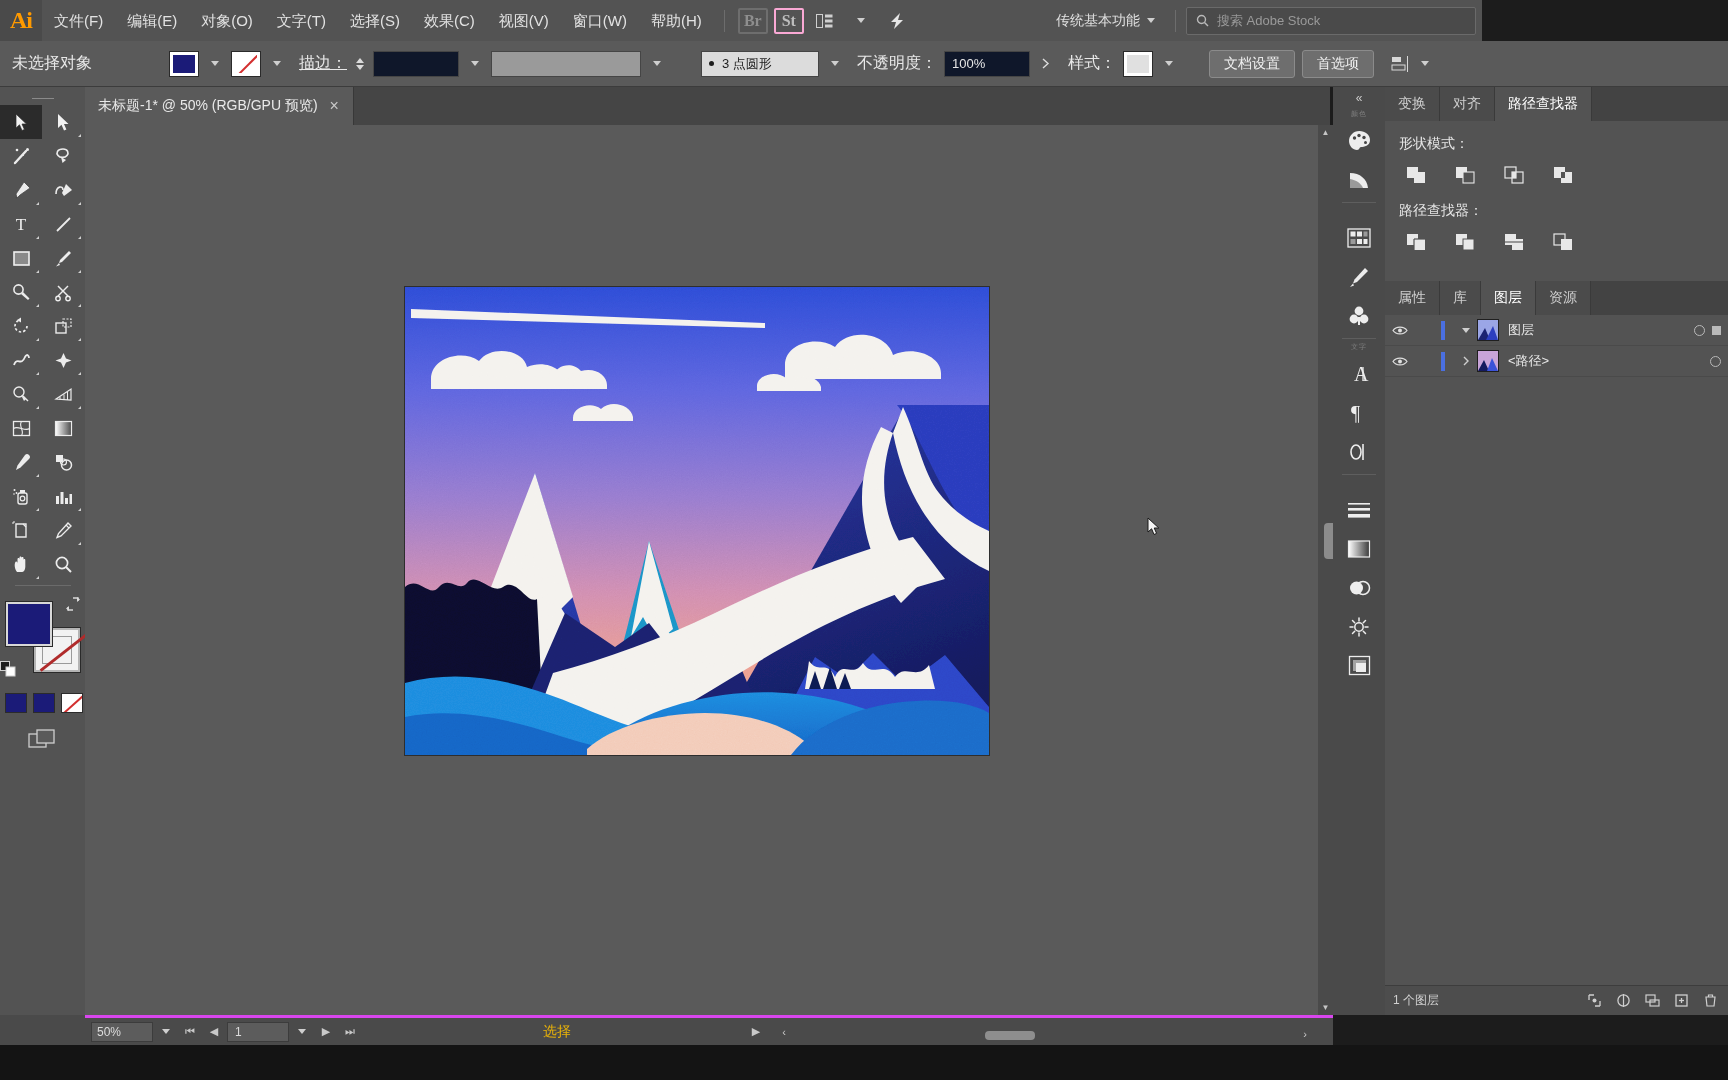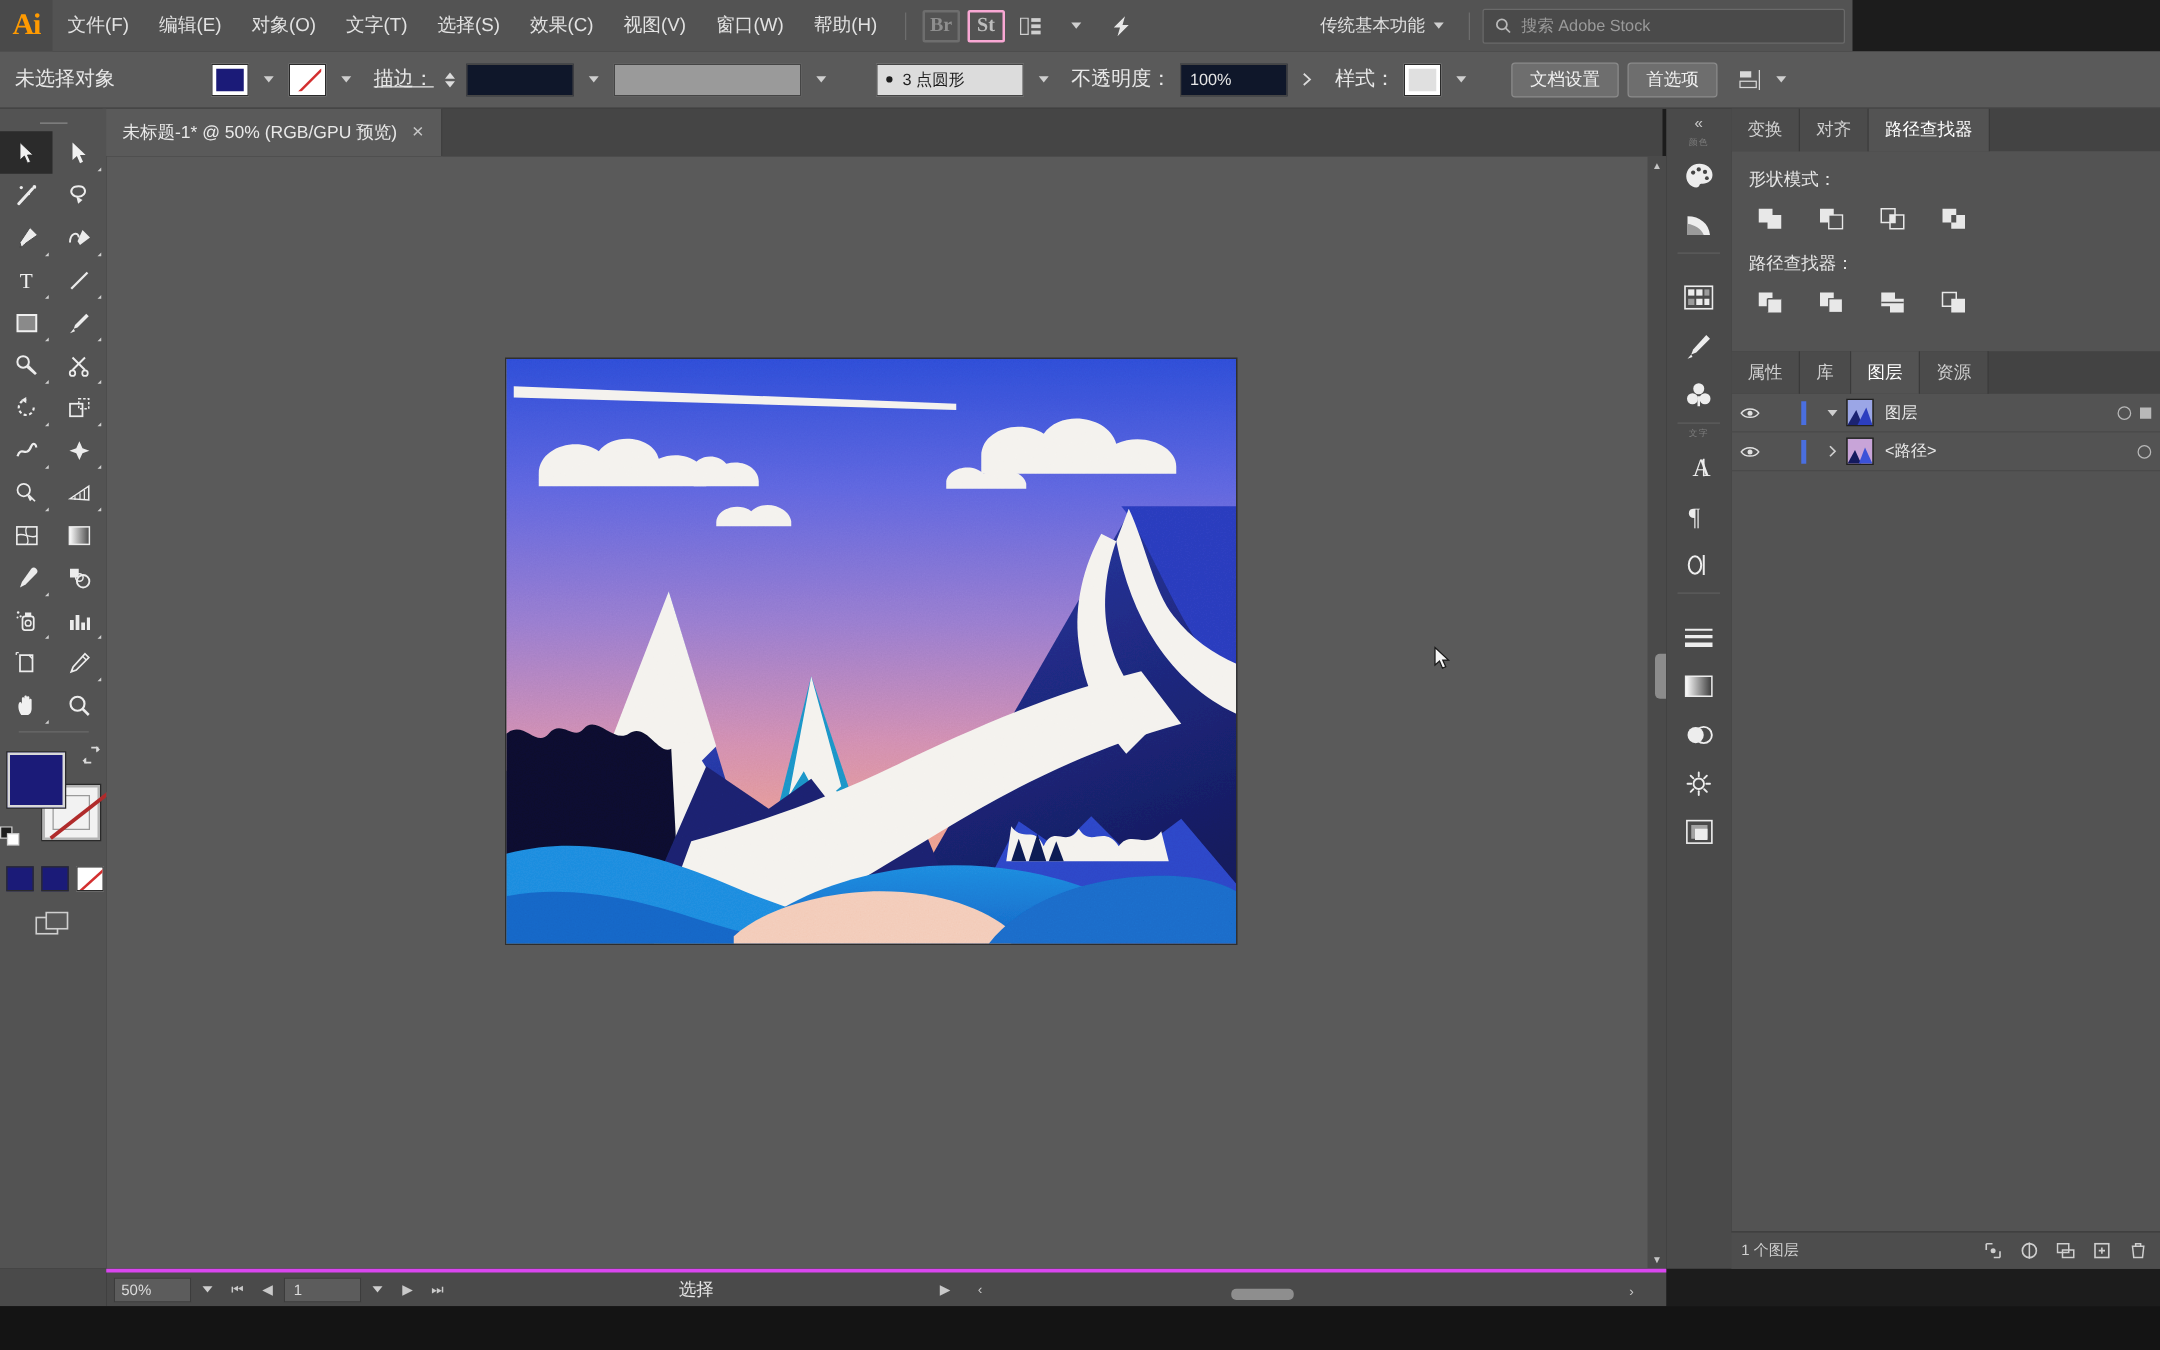--- a/index.html
+++ b/index.html
@@ -152,21 +152,21 @@
     position:absolute; left:85px; top:1015px; width:1248px; height:30px;
     background:#4a4a4a; display:flex; align-items:center; gap:2px;
     padding:0 6px; font-size:13px; color:#dcdcdc; border-top:3px solid #d946ef;
   }
   .sb-zoom {
     width:62px;height:20px;background:#5c5c5c;border:1px solid #3c3c3c;
     display:flex;align-items:center;padding-left:5px;font-size:12px;
   }
   .sb-btn { width:22px;height:22px;display:flex;align-items:center;justify-content:center;color:#c9c9c9;font-size:11px; }
   .sb-page { width:62px;height:20px;background:#5c5c5c;border:1px solid #3c3c3c;display:flex;align-items:center;padding-left:7px;font-size:12px; }
-  .sb-status { flex:0 0 auto; margin-left:180px; font-size:14px; color:#e5e5e5; }
+  .sb-status { flex:0 0 auto; margin-left:180px; font-size:14px; color:#eab308; }
   .sb-hscroll { position:absolute; left:500px; right:26px; bottom:4px; height:10px; }
   .sb-thumb { position:absolute; left:400px; width:50px; height:9px; background:#8e8e8e; border-radius:4px; }
 
   
   .dockrail {
     position:absolute; left:1333px; top:87px; width:52px; height:928px; background:#4a4a4a;
   }
   .rail-collapse { height:22px; display:flex; align-items:center; justify-content:center; color:#cacaca; font-size:12px; }
   .rail-grp-label { height:12px; font-size:7px; color:#7d7d7d; text-align:center; letter-spacing:1px; overflow:hidden; }
   .rail-ico {

